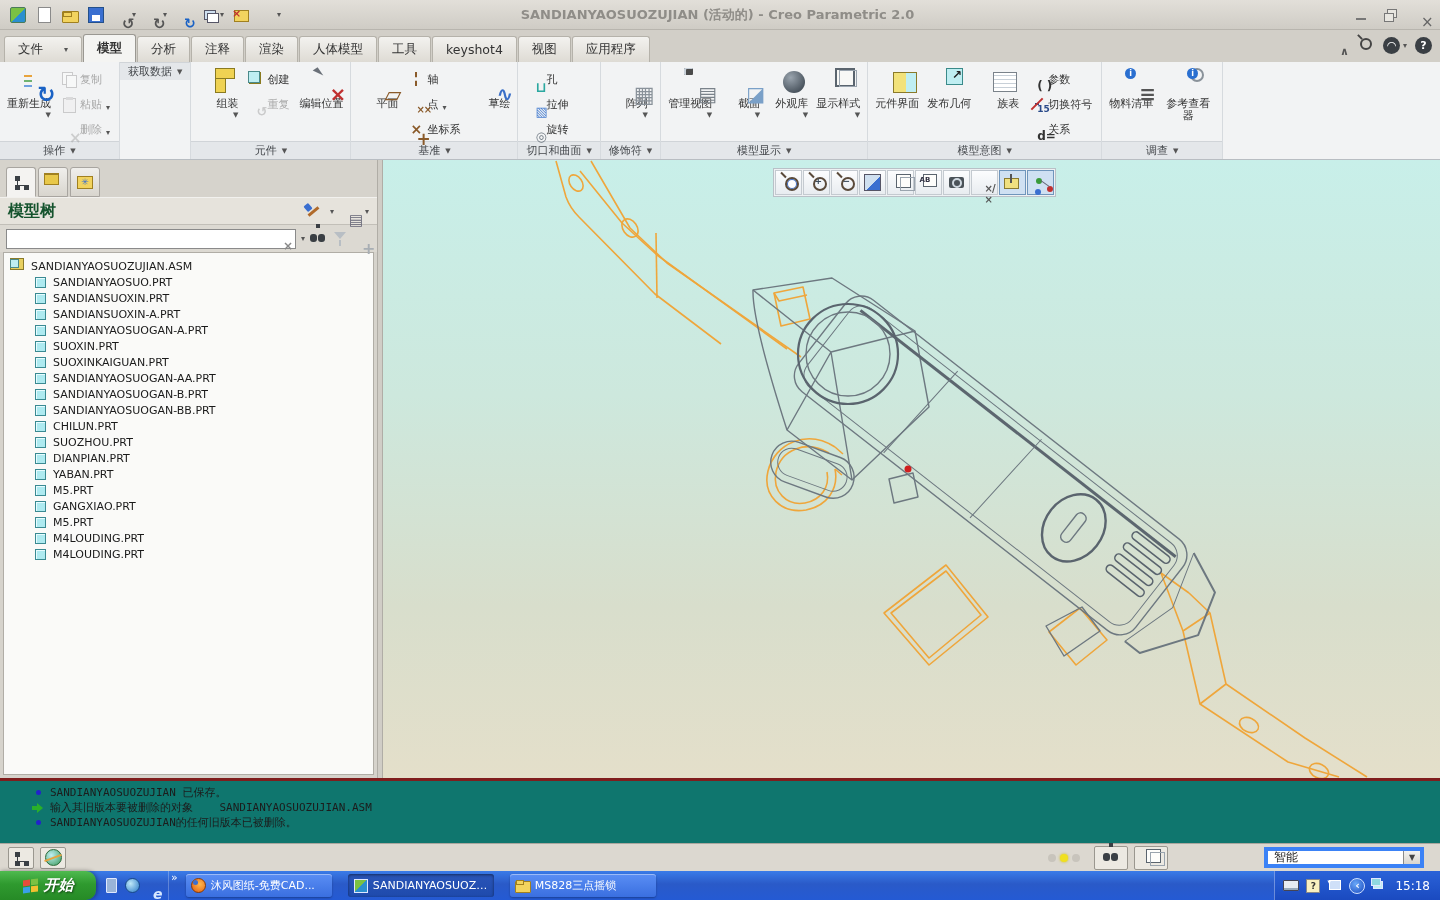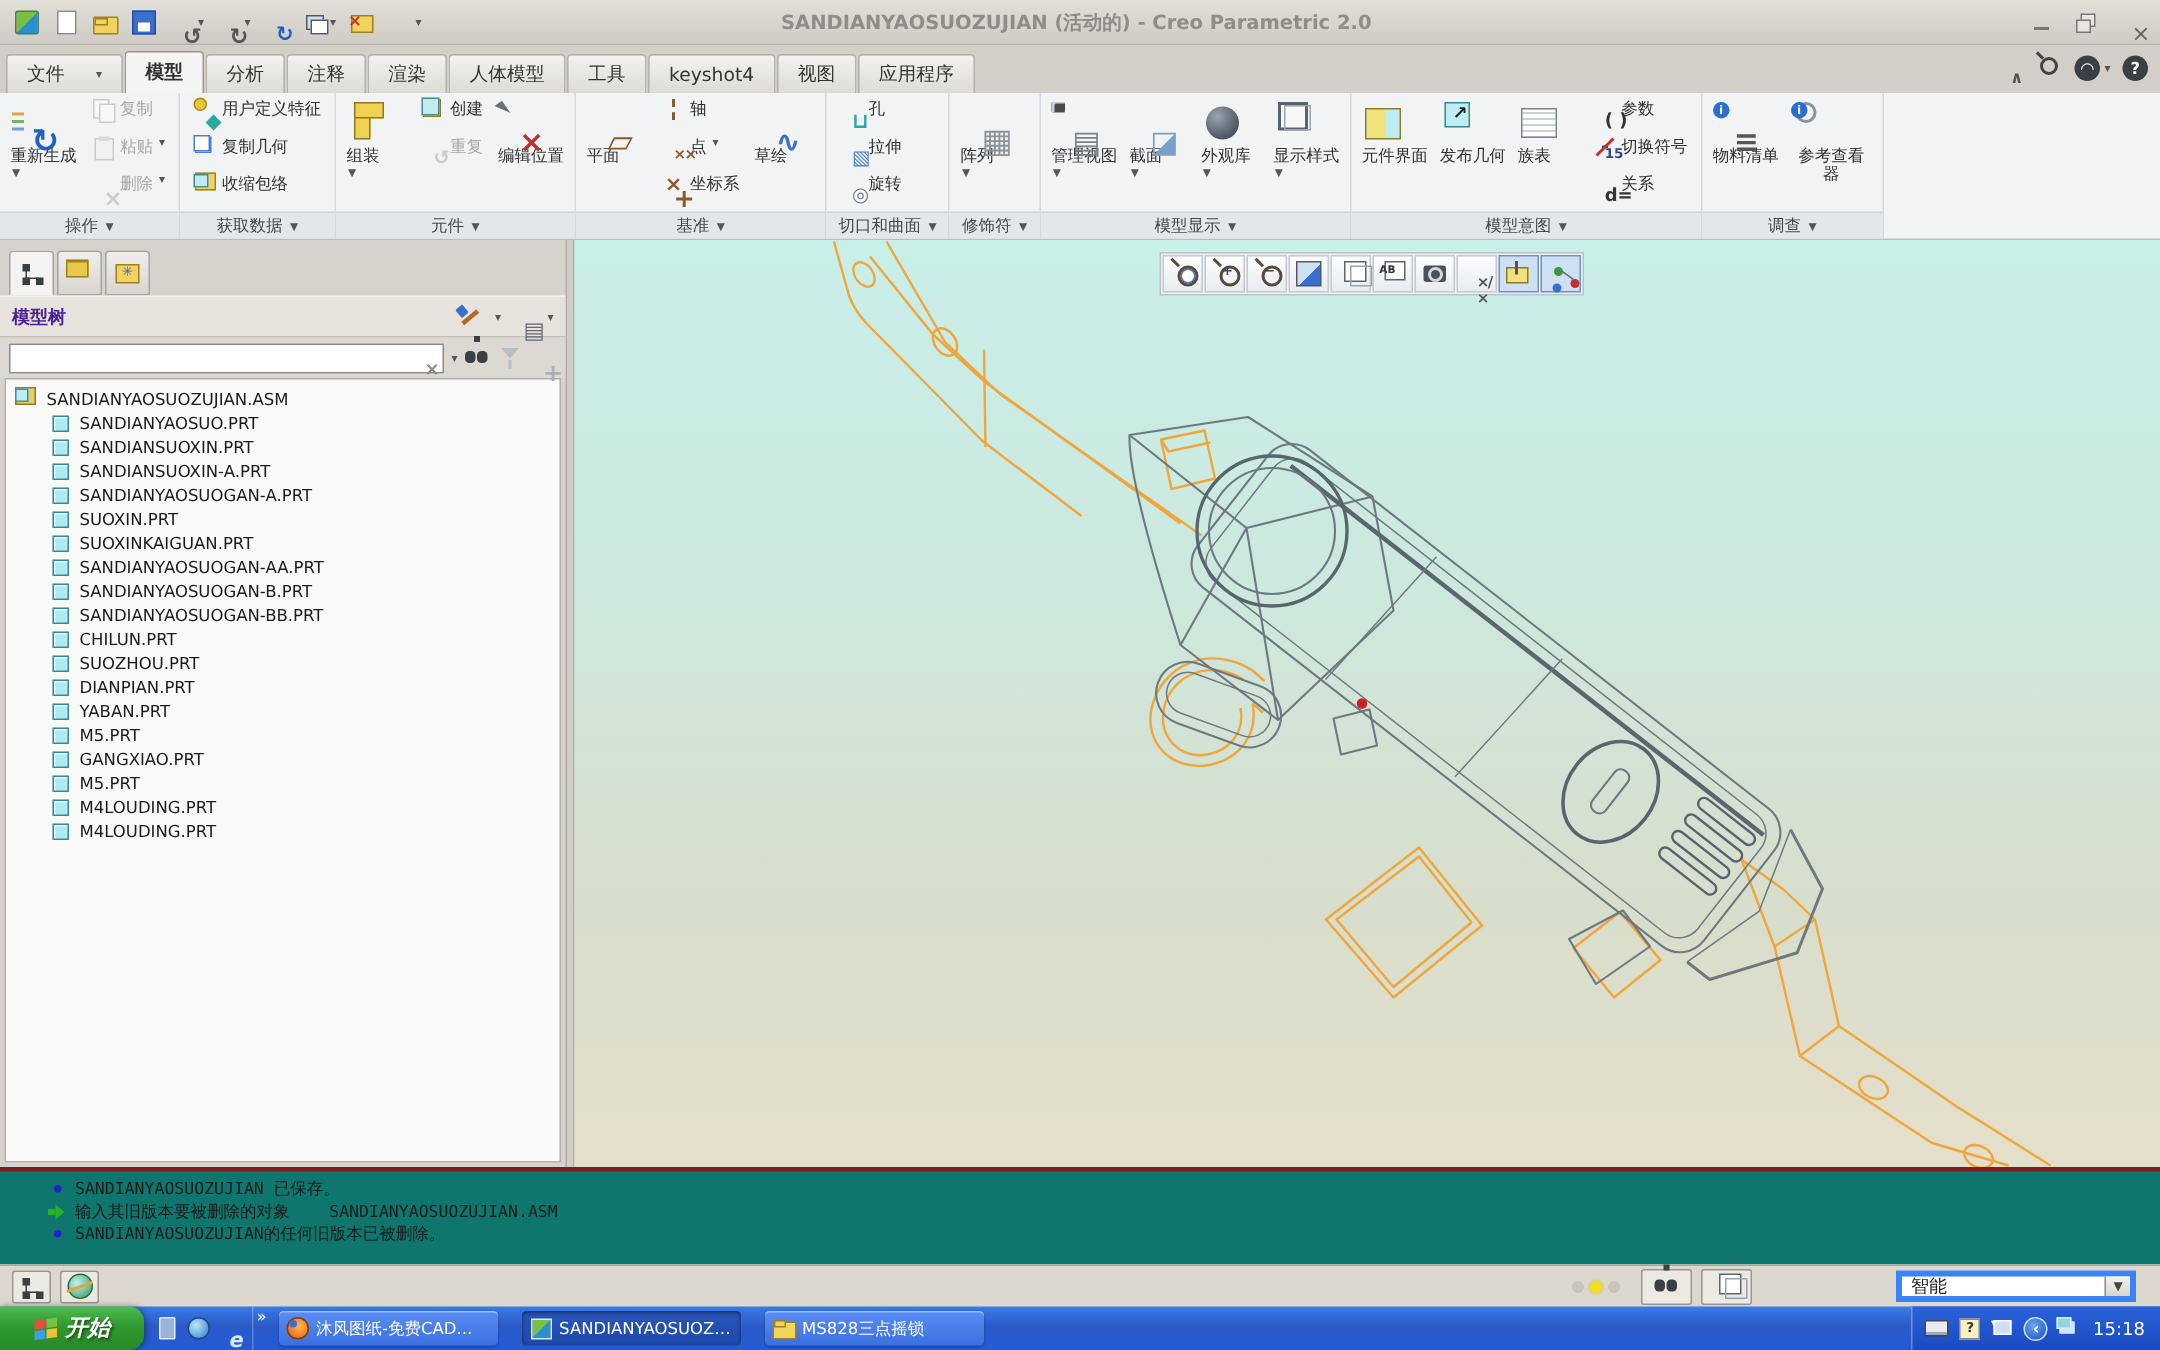--- a/index.html
+++ b/index.html
@@ -49,21 +49,21 @@
 .search-mag-icon::before{width:8px;height:8px;border:2px solid #444;border-radius:50%;margin:0;top:2px;left:3px}
 .search-mag-icon::after{width:6px;height:2px;background:#444;margin:0;bottom:2px;right:1px;transform:rotate(45deg)}
 .circle-dark{width:17px;height:17px;border-radius:50%;background:#3a3f44;color:#fff;display:flex;align-items:center;justify-content:center;font-size:11px;font-weight:bold}
 
 
 .ribbonwrap{height:98px;background:#f2f3f4;border-bottom:1px solid #b8bdc2;display:flex}
 .rgroup{display:flex;flex-direction:column;border-right:1px solid #d6dade}
 .rcells{flex:1;display:flex;align-items:stretch;padding:2px 4px;gap:2px}
 .rlabel{height:18px;background:#e4e7ea;border-top:1px solid #d0d4d8;display:flex;align-items:center;justify-content:center;gap:4px;font-size:11px;color:#44484c;white-space:nowrap;padding:0 8px}
 .rlabel .arrowglyph{font-size:7px}
-.rbtn{display:flex;align-items:flex-start;border:1px solid transparent;border-radius:2px}
+.rbtn{display:flex;align-items:flex-end;border:1px solid transparent;border-radius:2px}
 .rbtn.lg{flex-direction:column;justify-content:flex-start;max-width:60px;min-width:46px;padding:3px 2px 1px;text-align:center}
 .rbtn.lg .rlab{font-size:11px;line-height:12px;margin-top:2px}
 .rbtn.lg .arrowglyph{font-size:7px;margin-top:1px}
 .rcol{display:flex;flex-direction:column;justify-content:flex-start;gap:1px}
 .rbtn.smb{height:24px;padding:0 4px;gap:3px;font-size:11px;white-space:nowrap}
 .rbtn.disabled{color:#a8a8a8}
 .rbtn.disabled .ig{opacity:.45;filter:grayscale(1)}
 
 
 .regenerate-icon::before{content:"↻";position:static;font-size:22px;color:#1a62c5;font-weight:bold}
@@ -127,21 +127,21 @@
 .navtabs{display:flex;gap:2px;padding:7px 6px 0 6px}
 .navtab{width:30px;height:30px;background:linear-gradient(#f0efec,#d8d5ce);border:1px solid #a8a5a0;border-radius:3px 3px 0 0;display:flex;align-items:center;justify-content:center}
 .navtab.active{background:#f4f3f1;border-bottom-color:#f4f3f1}
 .model-tree-icon::before{width:5px;height:5px;background:#3a3f44;margin:0;top:3px;left:3px;box-shadow:0 9px 0 #3a3f44,9px 9px 0 #3a3f44}
 .model-tree-icon::after{width:8px;height:6px;border-left:1px solid #3a3f44;border-bottom:1px solid #3a3f44;margin:0;top:6px;left:5px}
 .folders-icon::before{width:13px;height:9px;background:#f2d35e;border:1px solid #a08020;margin:0;bottom:2px;right:1px}
 .folders-icon::after{width:13px;height:9px;background:#e8c84a;border:1px solid #a08020;margin:0;top:1px;left:0}
 .favorites-icon::before{width:14px;height:11px;background:#f2d35e;border:1px solid #a08020}
 .favorites-icon::after{content:"✳";width:auto;height:auto;inset:0;margin:auto;display:flex;align-items:center;justify-content:center;font-size:9px;color:#3a6fd0}
 .treeheader{height:28px;display:flex;align-items:center;padding:0 8px;gap:6px;background:#e6e3dc;border-top:1px solid #f2f1ee;border-bottom:1px solid #c2bfb8}
-.treeheader .ttl{font-weight:bold;color:#4c1d95;font-size:12px;margin-right:auto}
+.treeheader .ttl{font-weight:bold;color:#14532d;font-size:16px;margin-right:auto}
 .tools-icon::before{width:13px;height:3px;background:#b06a2a;margin:0;top:8px;left:2px;transform:rotate(-40deg)}
 .tools-icon::after{width:6px;height:7px;background:#3a6fd0;border-radius:1px;margin:0;top:2px;right:3px;transform:rotate(-40deg)}
 .list-icon::before{content:"▤";position:static;font-size:15px;color:#667}
 .searchrow{height:27px;display:flex;align-items:center;padding:2px 6px;gap:4px;background:#dcd9d2}
 .searchinput{flex:1;height:20px;background:#fff;border:1px solid #8a8a8a;display:flex;align-items:center;padding:0 4px}
 .searchinput input{flex:1;border:none;outline:none;font-size:11px;background:transparent}
 .clear-icon::before{content:"×";position:static;font-size:12px;color:#888;font-weight:bold}
 .find-binoculars-icon::before{width:7px;height:8px;border-radius:3px;background:#3a3f44;margin:0;left:1px;top:4px;box-shadow:8px 0 0 #3a3f44}
 .find-binoculars-icon::after{width:4px;height:4px;background:#3a3f44;margin:0 auto;inset:0;top:-6px}
 .filter-icon::before{width:0;height:0;border-left:6px solid transparent;border-right:6px solid transparent;border-top:7px solid #b8bec4;margin:0 auto;inset:0;top:2px}
@@ -398,46 +398,20 @@
                 </div>
             </div>
           </div>
         <div class="rlabel">
           <span>操作</span>
           <span class="arrowglyph">▼</span>
         </div>
       </div>
 
       <div class="rgroup">
-        <div class="rcells">
-
-            <div style="display:flex">
-
-              <div class="rcol">
-
-                  <div class="rbtn smb">
-                    <span class="ig sm udf-icon"></span>
-                    <span>用户定义特征</span>
-
-                  </div>
-
-                  <div class="rbtn smb">
-                    <span class="ig sm copy-geometry-icon"></span>
-                    <span>复制几何</span>
-
-                  </div>
-
-                  <div class="rbtn smb">
-                    <span class="ig sm shrinkwrap-icon"></span>
-                    <span>收缩包络</span>
-
-                  </div>
-                </div>
-            </div>
-          </div>
         <div class="rlabel">
           <span>获取数据</span>
           <span class="arrowglyph">▼</span>
         </div>
       </div>
 
       <div class="rgroup">
         <div class="rcells">
 
             <div style="display:flex">

